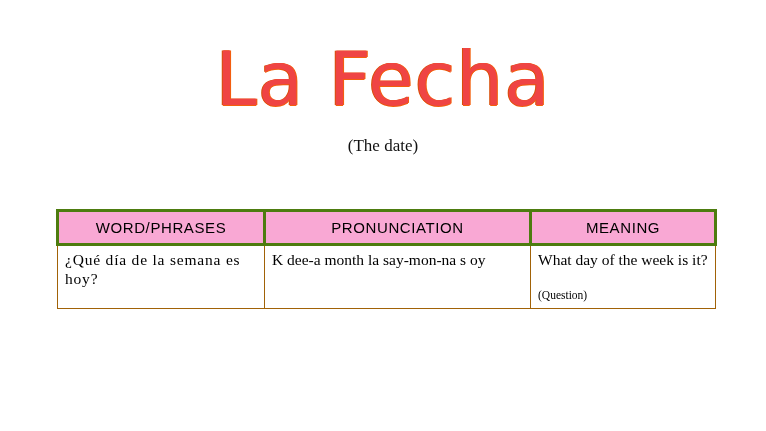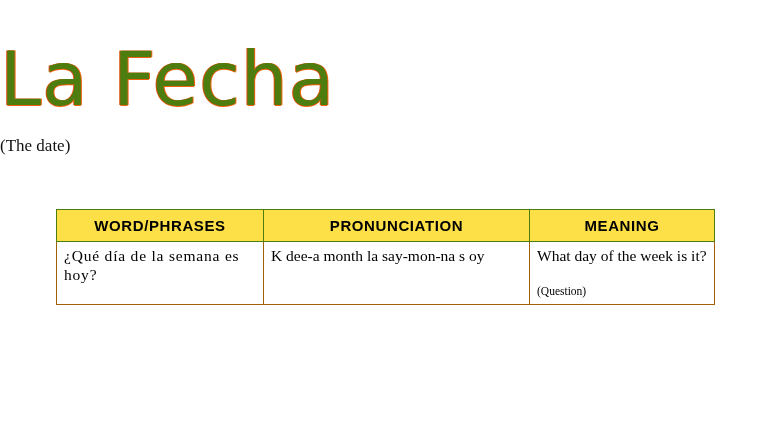--- a/index.html
+++ b/index.html
@@ -13,31 +13,33 @@
     font-family: "Liberation Serif", serif;
     overflow: hidden;
   }
   .slide {
     position: relative;
     width: 766px;
     height: 431px;
     box-sizing: border-box;
   }
   .title {
-    color: #4d7c0f;
+    text-align: center;
+    color: #ef4444;
     font-family: "DejaVu Sans", sans-serif;
     font-size: 74px;
     font-weight: 400;
     letter-spacing: 1px;
     margin: 0;
     padding-top: 42px;
     line-height: 1.0;
     text-shadow: 1px 0 0 #F4600C, -1px 0 0 #d94f08, 0 1px 0 #F4600C;
   }
   .subtitle {
+    text-align: center;
     color: #111111;
     font-family: "Liberation Serif", serif;
     font-size: 17px;
     margin: 0;
     padding-top: 20px;
   }
   .table-wrap {
     position: absolute;
     left: 56px;
     top: 209px;
@@ -45,30 +47,30 @@
   }
   table.data {
     border-collapse: collapse;
     width: 658px;
     table-layout: fixed;
   }
   table.data col.c1 { width: 207px; }
   table.data col.c2 { width: 266px; }
   table.data col.c3 { width: 185px; }
   table.data th {
-    background: #fde047;
+    background: #f9a8d4;
     color: #000000;
     font-family: "Liberation Sans", sans-serif;
     font-variant: small-caps;
-    font-weight: 700;
+    font-weight: 400;
     font-size: 15px;
     letter-spacing: 0.6px;
     text-align: center;
     padding: 4px 2px 5px 2px;
-    border: 1px solid #4d7c0f;
+    border: 3px solid #4d7c0f;
     height: 22px;
     vertical-align: middle;
   }
   table.data td {
     border: 1px solid #a16207;
     vertical-align: top;
     padding: 5px 7px 6px 7px;
     font-family: "Liberation Serif", serif;
     font-size: 15.5px;
     color: #000000;

